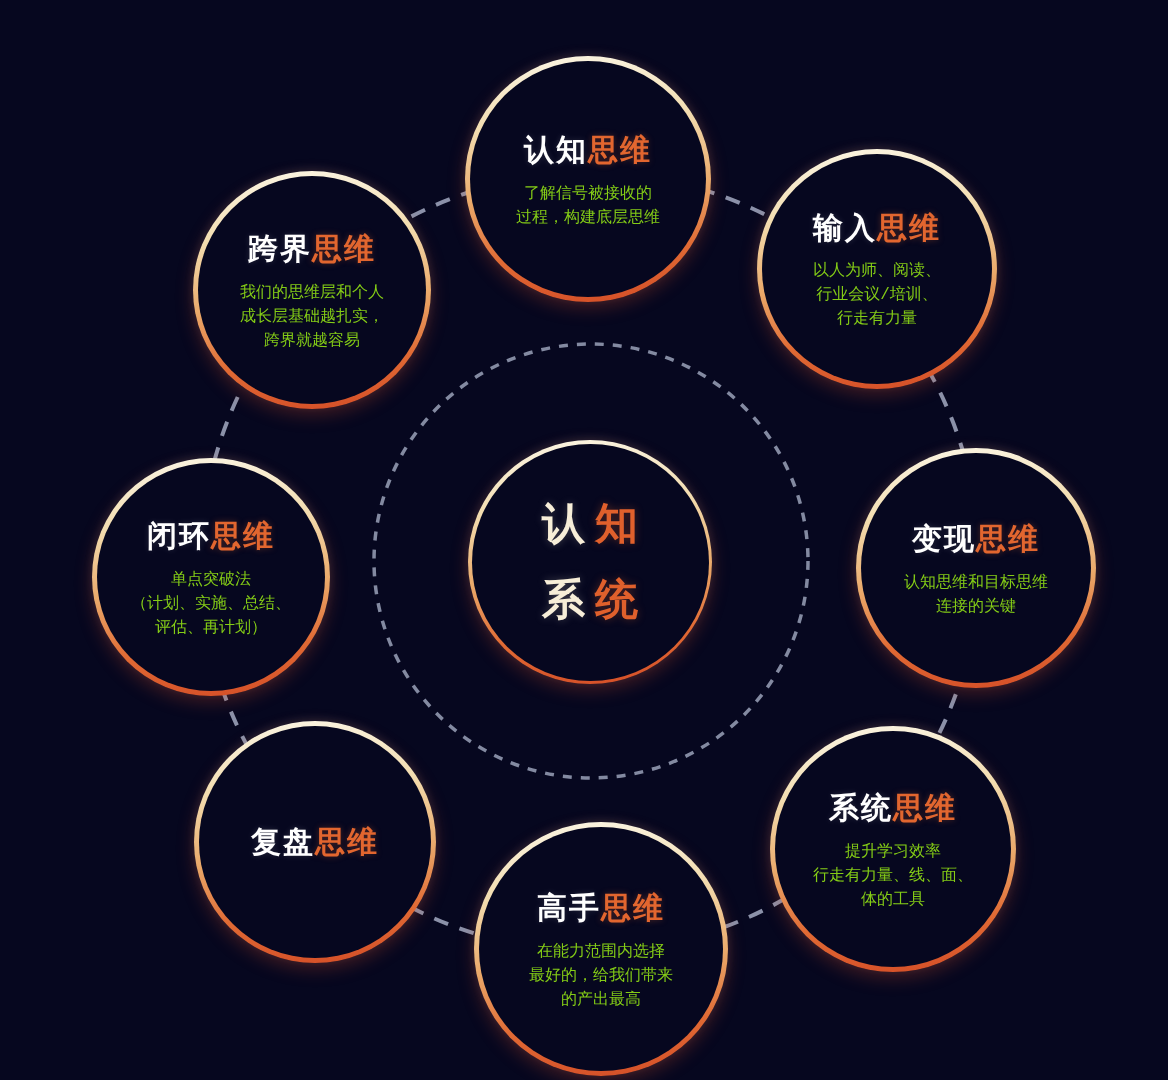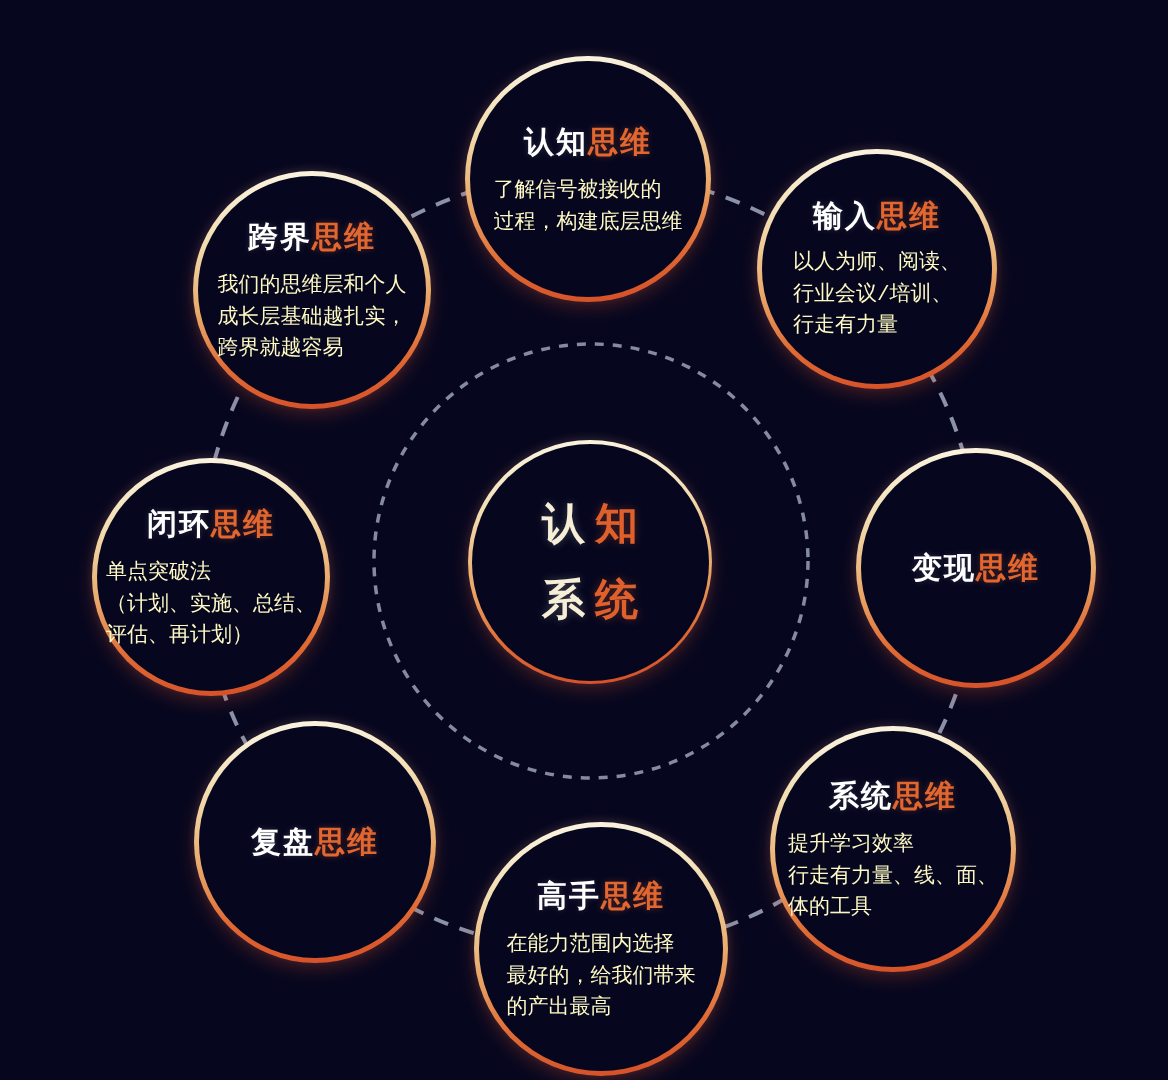--- a/index.html
+++ b/index.html
@@ -46,24 +46,24 @@
   .node-title {
     font-size: 30px;
     font-weight: bold;
     white-space: pre;
     letter-spacing: 2px;
     text-shadow: 0 0 6px rgba(255,255,255,0.15);
   }
   .t-light { color: #ffffff; }
   .t-accent { color: #e2662f; text-shadow: 0 0 6px rgba(226,102,47,0.35); }
   .node-desc {
-    font-size: 21px;
+    font-size: 16px;
     line-height: 1.5;
-    color: #fef9c3;
-    text-align: left;
+    color: #84cc16;
+    text-align: center;
     white-space: pre;
     font-weight: 500;
   }
 
   .center-node { padding: 3.5px; }
   .center-text {
     display: flex;
     flex-direction: column;
     gap: 18px;
   }
@@ -111,20 +111,22 @@
       <div class="node-title"><span class="t-light">输入</span><span class="t-accent">思维</span></div>
       <div class="node-desc">以人为师、阅读、
 行业会议/培训、
 行走有力量</div>
     </div>
   </div>
 
   <div class="node pos-right">
     <div class="node-inner">
       <div class="node-title"><span class="t-light">变现</span><span class="t-accent">思维</span></div>
+      <div class="node-desc">认知思维和目标思维
+连接的关键</div>
     </div>
   </div>
 
   <div class="node pos-bottom-right">
     <div class="node-inner">
       <div class="node-title"><span class="t-light">系统</span><span class="t-accent">思维</span></div>
       <div class="node-desc">提升学习效率
 行走有力量、线、面、
 体的工具</div>
     </div>

